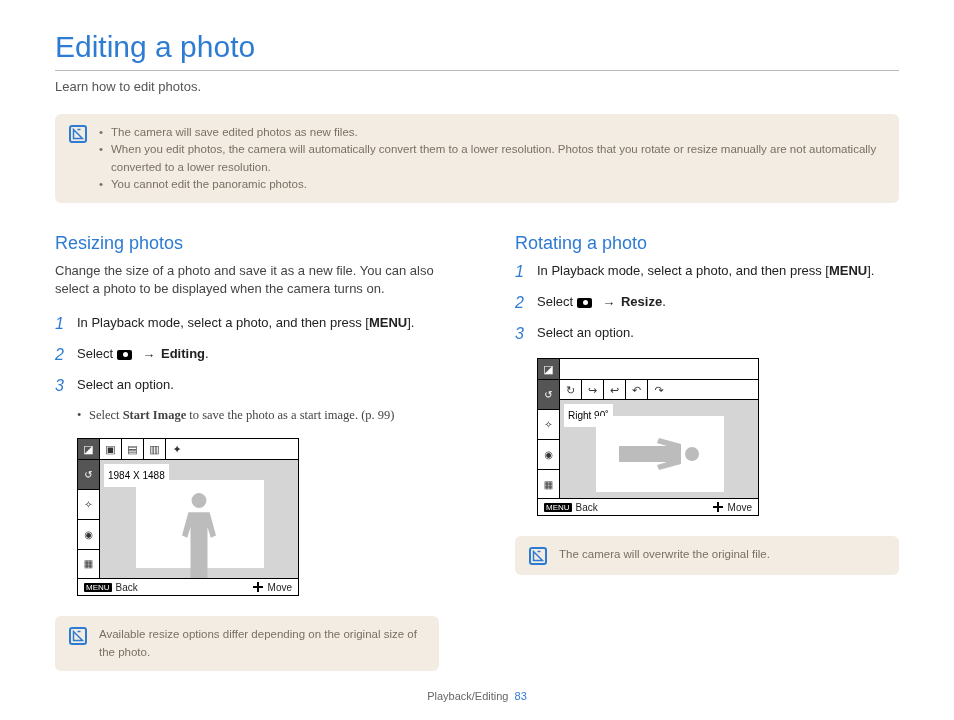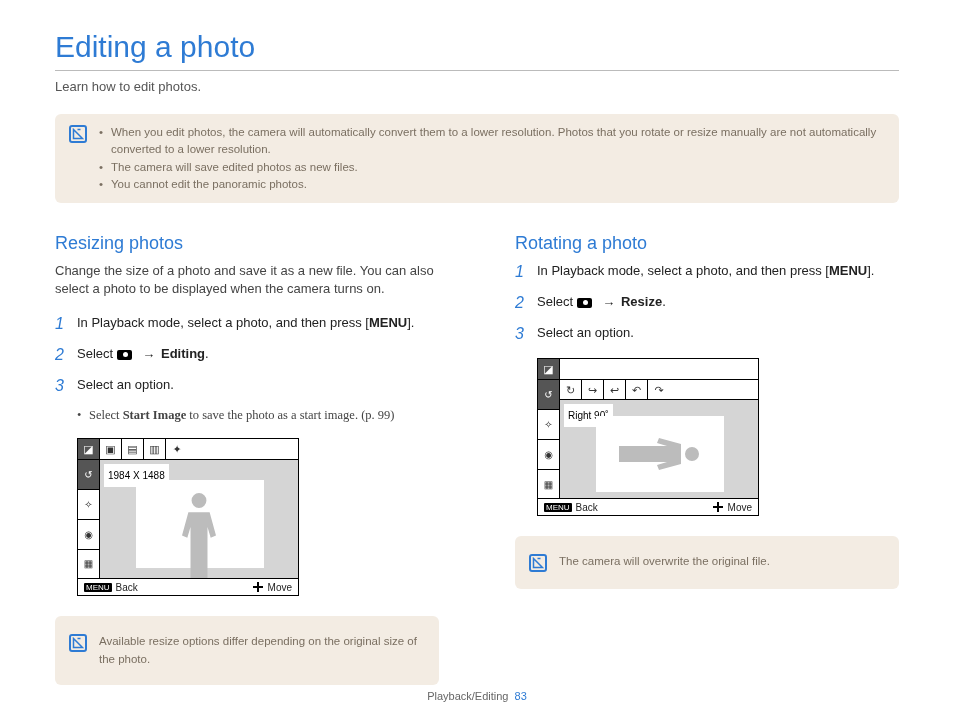--- a/index.html
+++ b/index.html
@@ -32,21 +32,21 @@
     background: #f3ece3;
     border-radius: 6px;
     padding: 10px 14px;
     margin: 0 0 30px 0;
     display: flex;
     gap: 12px;
     align-items: flex-start;
   }
   .callout.small {
     margin-top: 20px;
-    padding: 17px 14px;
+    padding: 10px 14px;
   }
   .info-icon {
     width: 18px; height: 18px;
     border: 2px solid #2e7bd4;
     border-radius: 3px;
     display: inline-flex;
     align-items: center;
     justify-content: center;
     flex: 0 0 auto;
     margin-top: 1px;
@@ -271,22 +271,22 @@
 <hr class="title-rule">
 <p class="intro">Learn how to edit photos.</p>
 
 <div class="callout">
   <span class="info-icon">
     <svg viewBox="0 0 24 24">
         <path fill="none" stroke="#2e7bd4" stroke-width="3" d="M3 3 L21 21 L3 21 Z M11 3 L17 3"></path>
       </svg>
   </span>
   <ul>
+    <li>The camera will save edited photos as new files.</li>
     <li>When you edit photos, the camera will automatically convert them to a lower resolution. Photos that you rotate or resize manually are not automatically converted to a lower resolution.</li>
-    <li>The camera will save edited photos as new files.</li>
     <li>You cannot edit the panoramic photos.</li>
   </ul>
 </div>
 
 <div class="columns">
 
   <div class="col">
     <h2 class="section-title">Resizing photos</h2>
     <p class="section-intro">Change the size of a photo and save it as a new file. You can also select a photo to be displayed when the camera turns on.</p>
 

